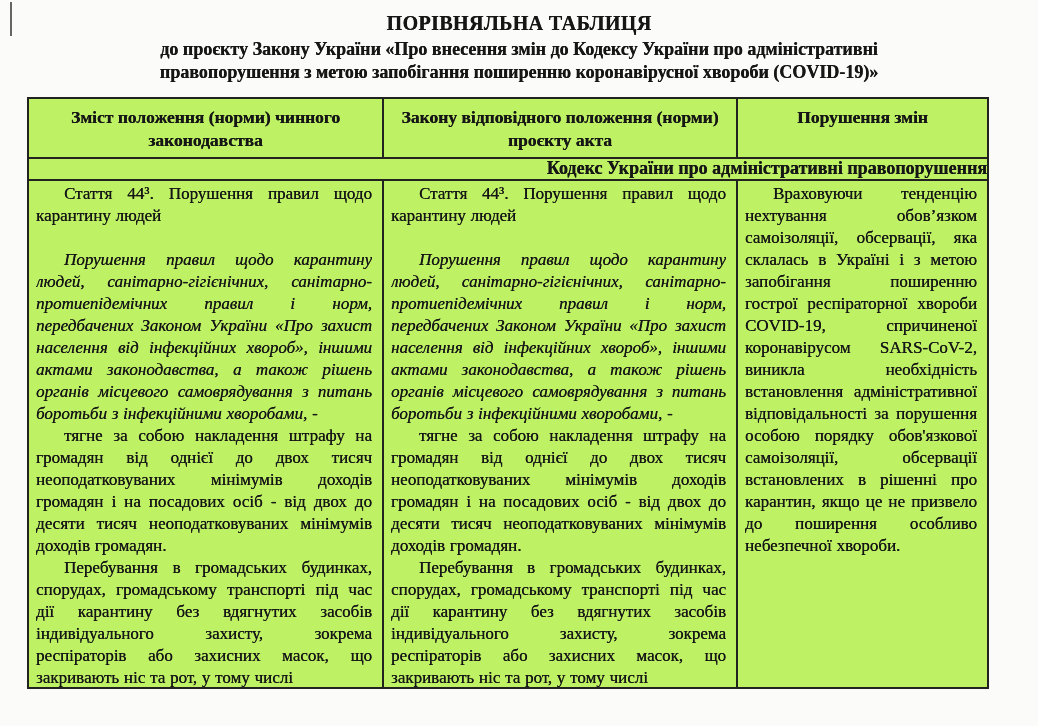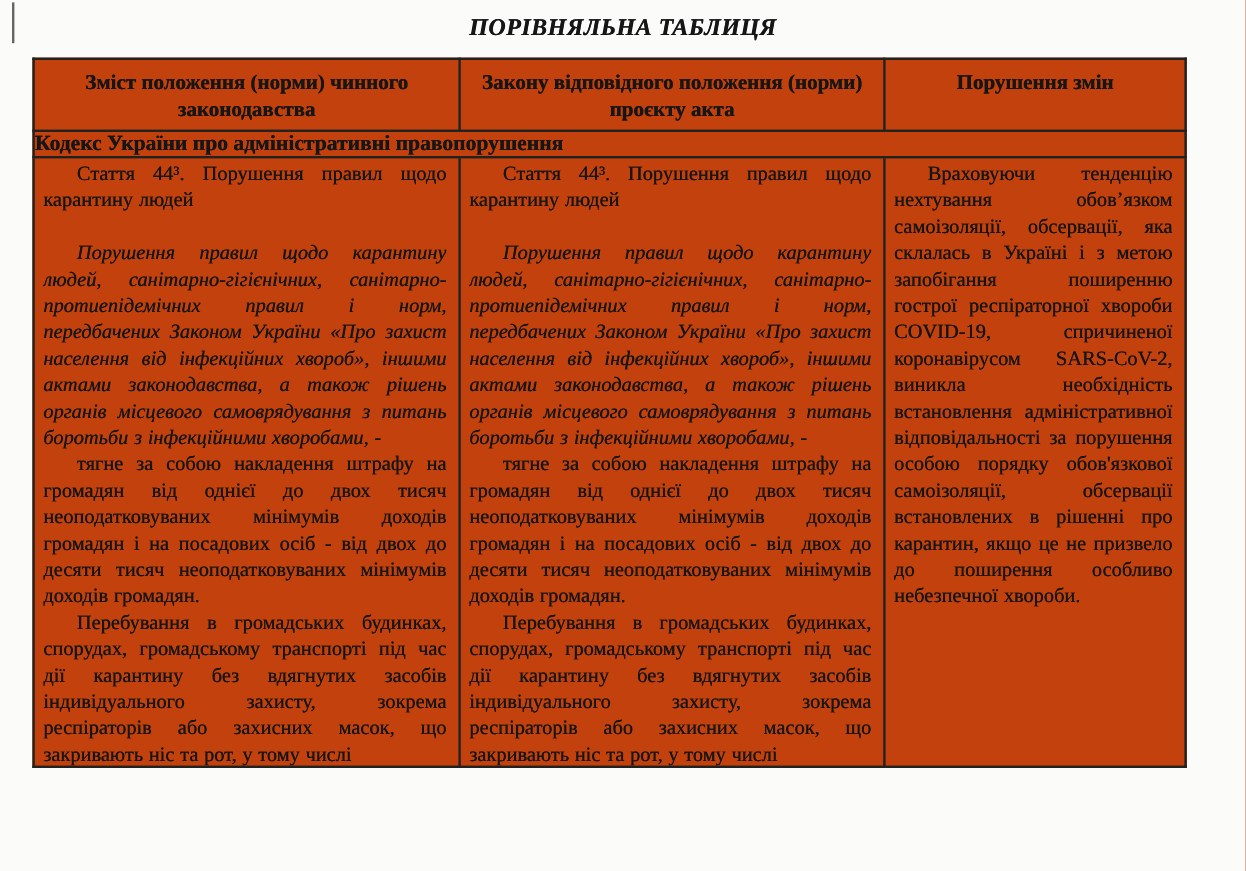--- a/index.html
+++ b/index.html
@@ -26,55 +26,54 @@
     opacity: 0.85;
   }
   .doc-title {
     text-align: center;
     font-weight: bold;
     font-size: 20px;
     line-height: 24px;
     padding-top: 11px;
     letter-spacing: 0.4px;
     text-shadow: 0.3px 0 0 currentColor;
-    font-style: italic;
   }
   .doc-subtitle {
     text-align: center;
     font-weight: bold;
     font-size: 18px;
     line-height: 23px;
     margin-top: 3px;
     text-shadow: 0.3px 0 0 currentColor;
   }
   table.cmp-table {
     border-collapse: collapse;
     table-layout: fixed;
     width: 960px;
     margin: 13px 0 0 27px;
-    background: #c2410c;
+    background: #bef264;
   }
   .cmp-table th,
   .cmp-table td {
     border: 2px solid #222220;
     box-sizing: border-box;
   }
   .cmp-table th {
     font-size: 17.5px;
     font-weight: bold;
     vertical-align: top;
     text-align: center;
     height: 60px;
     padding: 7px 10px 0 10px;
     line-height: 23px;
     text-shadow: 0.3px 0 0 currentColor;
   }
   .cmp-table td.section-row {
     font-weight: bold;
-    text-align: left;
+    text-align: right;
     font-size: 18px;
     line-height: 19px;
     padding: 0 0 1px 0;
     text-shadow: 0.3px 0 0 currentColor;
   }
   .cmp-table td.cell {
     vertical-align: top;
     padding: 2px 10px 0 7px;
   }
   .cell-inner {
@@ -96,20 +95,22 @@
   }
 </style>
 </head>
 <body>
 
 <div class="scan-artifact"></div>
 
 <div class="doc-title">ПОРІВНЯЛЬНА ТАБЛИЦЯ</div>
 
 <div class="doc-subtitle">
+  <div>до проєкту Закону України «Про внесення змін до Кодексу України про адміністративні</div>
+  <div>правопорушення з метою запобігання поширенню коронавірусної хвороби (COVID-19)»</div>
 </div>
 
 <table class="cmp-table">
   <colgroup>
     <col style="width:355px">
     <col style="width:354px">
     <col style="width:251px">
   </colgroup>
   <thead>
     <tr>

